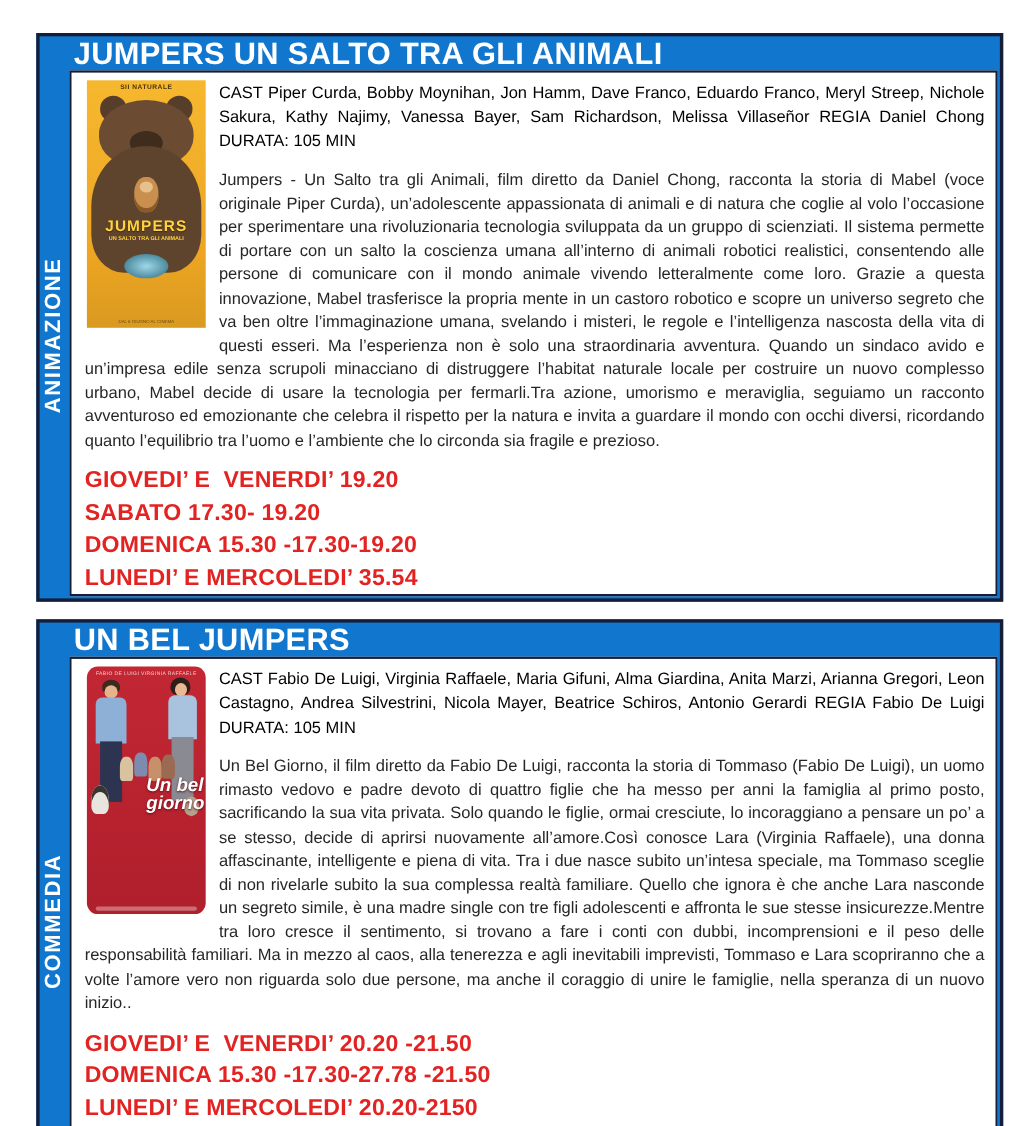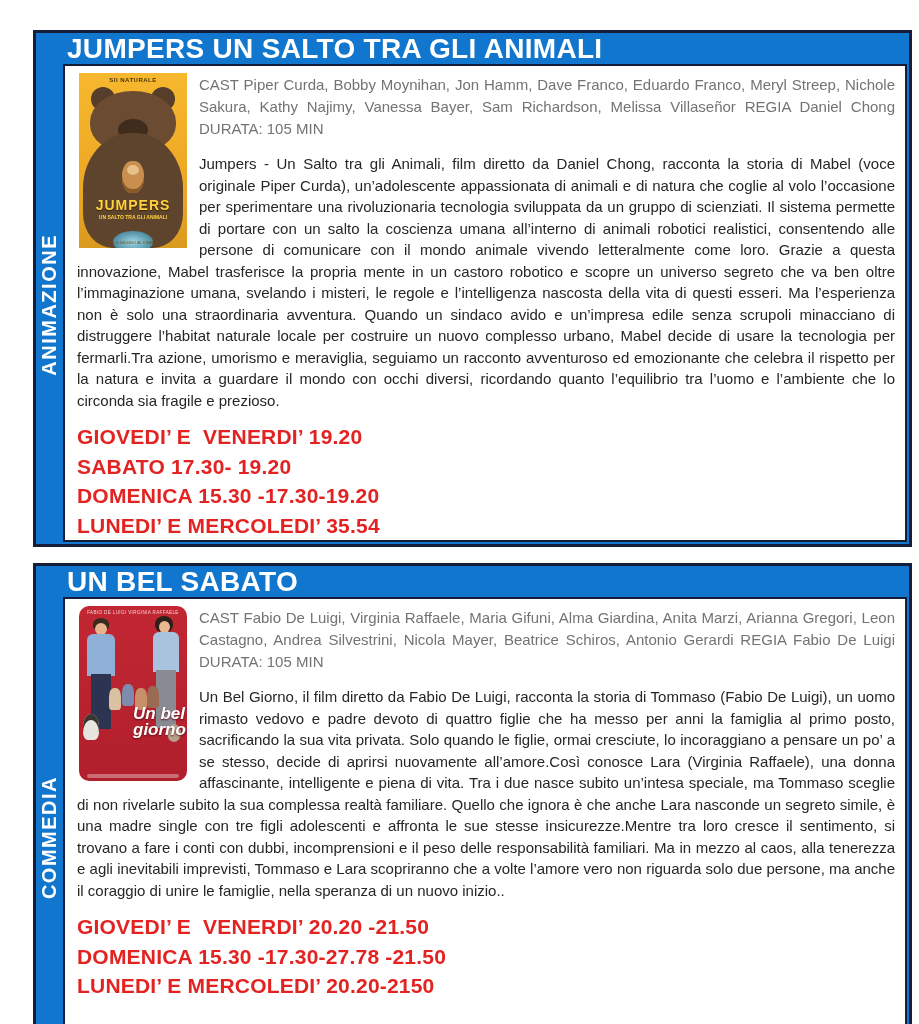--- a/index.html
+++ b/index.html
@@ -62,21 +62,21 @@
     top: 31px; bottom: 2px;
     background: #ffffff;
     border: 2px solid #151d38;
     padding: 5px 10px 4px 12px;
     overflow: hidden;
   }
 
   
   .poster {
     float: left;
-    width: 108px; height: 175px;
+    width: 108px; height: 225px;
     margin: 2px 12px 6px 2px;
     position: relative;
     overflow: hidden;
   }
   .poster * { position: absolute; }
 
   
   .poster-jumpers { background: linear-gradient(#f6b82f, #eda522 70%, #d99a20); }
   .pj-toptext { top: 4px; left: 0; width: 100%; text-align: center;
     font-size: 6px; font-weight: bold; color: #4a3208; letter-spacing: 0.5px; }
@@ -117,21 +117,21 @@
   .pu-title { top: 100px; left: 0; width: 100%; text-align: center;
     font-size: 17px; line-height: 16px; font-weight: bold; font-style: italic;
     color: #ffffff; text-shadow: 0 1px 2px #5a0f16; }
   .pu-bar { bottom: 3px; left: 8px; right: 8px; height: 4px; background: rgba(255,255,255,0.35); border-radius: 2px; }
 
   
   .cast {
     font-size: 15px;
     line-height: 22px;
     text-align: justify;
-    color: #737373;
+    color: #000000;
     margin-top: 3px;
   }
   .desc {
     font-size: 15px;
     line-height: 21.5px;
     text-align: justify;
     color: #262626;
     margin-top: 13px;
   }
   .showtimes { margin-top: 11px; clear: none; }
@@ -177,21 +177,21 @@
         <div class="showtime">GIOVEDI’ E  VENERDI’ 19.20</div>
         <div class="showtime">SABATO 17.30- 19.20</div>
         <div class="showtime">DOMENICA 15.30 -17.30-19.20</div>
         <div class="showtime">LUNEDI’ E MERCOLEDI’ 35.54</div>
       </div>
     </div>
   </section>
 
   <section class="film-card" id="card-1">
     <div class="card-header">
-      <h1 class="film-title">UN BEL SABATO</h1>
+      <h1 class="film-title">UN BEL JUMPERS</h1>
     </div>
     <div class="genre-wrap">
       <span class="genre-label">COMMEDIA</span>
     </div>
     <div class="content-box">
       <div class="poster poster-unbel">
         <span class="pu-toptext">FABIO DE LUIGI  VIRGINIA RAFFAELE</span>
         <span class="pu-man-hair"></span>
         <span class="pu-man-face"></span>
         <span class="pu-man-shirt"></span>

